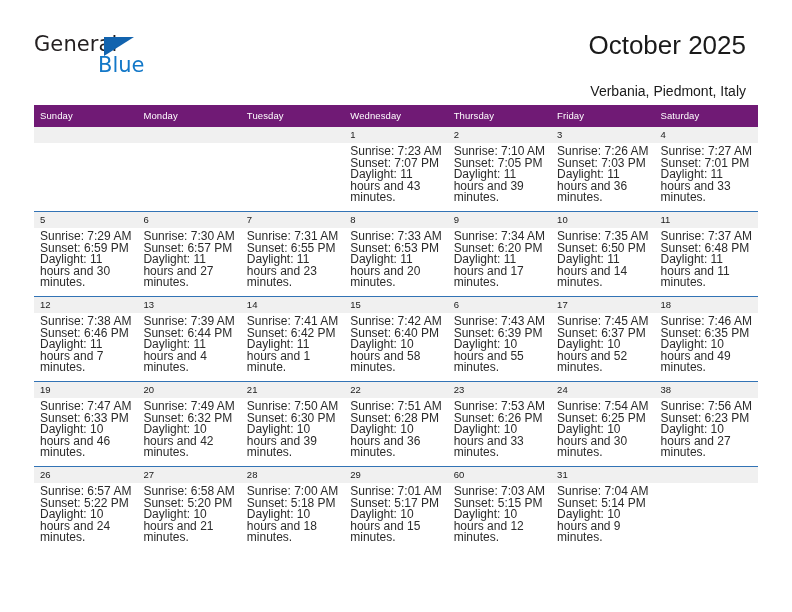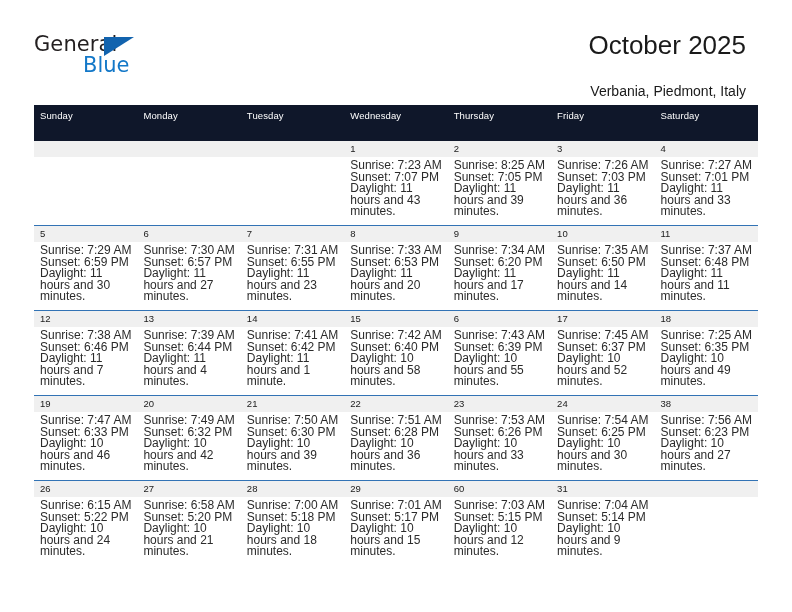--- a/index.html
+++ b/index.html
@@ -52,21 +52,21 @@
     position: absolute;
     left: 70px;
     top: 5px;
     width: 0;
     height: 0;
     border-left: 30px solid #1263ae;
     border-bottom: 19px solid transparent;
   }
   .brand-blue {
     position: absolute;
-    left: 49px;
+    left: 64px;
     top: 21px;
     font-size: 21px;
     color: #1378c8;
     font-family: "DejaVu Sans", sans-serif;
     font-weight: 400;
   }
 
   .title-block {
     position: absolute;
     right: 12px;
@@ -93,26 +93,26 @@
   .calendar {
     position: absolute;
     left: 34px;
     top: 105px;
     width: 724px;
     border-collapse: collapse;
     table-layout: fixed;
   }
 
   .calendar th {
-    background: #0f172a;
+    background: #701a75;
     color: #ffffff;
     font-size: 9.5px;
     font-weight: 400;
     text-align: left;
-    padding: 5px 0 20px 6px;
+    padding: 5px 0 6px 6px;
     height: 11px;
     line-height: 11px;
     letter-spacing: 0.1px;
   }
 
   .calendar td {
     vertical-align: top;
     padding: 0;
     width: 103.4px;
   }
@@ -213,21 +213,21 @@
                 <div>Sunrise: 7:23 AM</div>
                 <div>Sunset: 7:07 PM</div>
                 <div class="dl">Daylight: 11 hours and 43 minutes.</div>
               </div>
             </div>
           </td>
           <td>
             <div class="cell">
               <div class="daynum">2</div>
               <div class="details">
-                <div>Sunrise: 8:25 AM</div>
+                <div>Sunrise: 7:10 AM</div>
                 <div>Sunset: 7:05 PM</div>
                 <div class="dl">Daylight: 11 hours and 39 minutes.</div>
               </div>
             </div>
           </td>
           <td>
             <div class="cell">
               <div class="daynum">3</div>
               <div class="details">
                 <div>Sunrise: 7:26 AM</div>
@@ -377,21 +377,21 @@
                 <div>Sunrise: 7:45 AM</div>
                 <div>Sunset: 6:37 PM</div>
                 <div class="dl">Daylight: 10 hours and 52 minutes.</div>
               </div>
             </div>
           </td>
           <td>
             <div class="cell">
               <div class="daynum">18</div>
               <div class="details">
-                <div>Sunrise: 7:25 AM</div>
+                <div>Sunrise: 7:46 AM</div>
                 <div>Sunset: 6:35 PM</div>
                 <div class="dl">Daylight: 10 hours and 49 minutes.</div>
               </div>
             </div>
           </td>
         </tr>
         <tr class="week-row">
           <td>
             <div class="cell">
               <div class="daynum">19</div>
@@ -461,21 +461,21 @@
                 <div class="dl">Daylight: 10 hours and 27 minutes.</div>
               </div>
             </div>
           </td>
         </tr>
         <tr class="week-row">
           <td>
             <div class="cell">
               <div class="daynum">26</div>
               <div class="details">
-                <div>Sunrise: 6:15 AM</div>
+                <div>Sunrise: 6:57 AM</div>
                 <div>Sunset: 5:22 PM</div>
                 <div class="dl">Daylight: 10 hours and 24 minutes.</div>
               </div>
             </div>
           </td>
           <td>
             <div class="cell">
               <div class="daynum">27</div>
               <div class="details">
                 <div>Sunrise: 6:58 AM</div>

